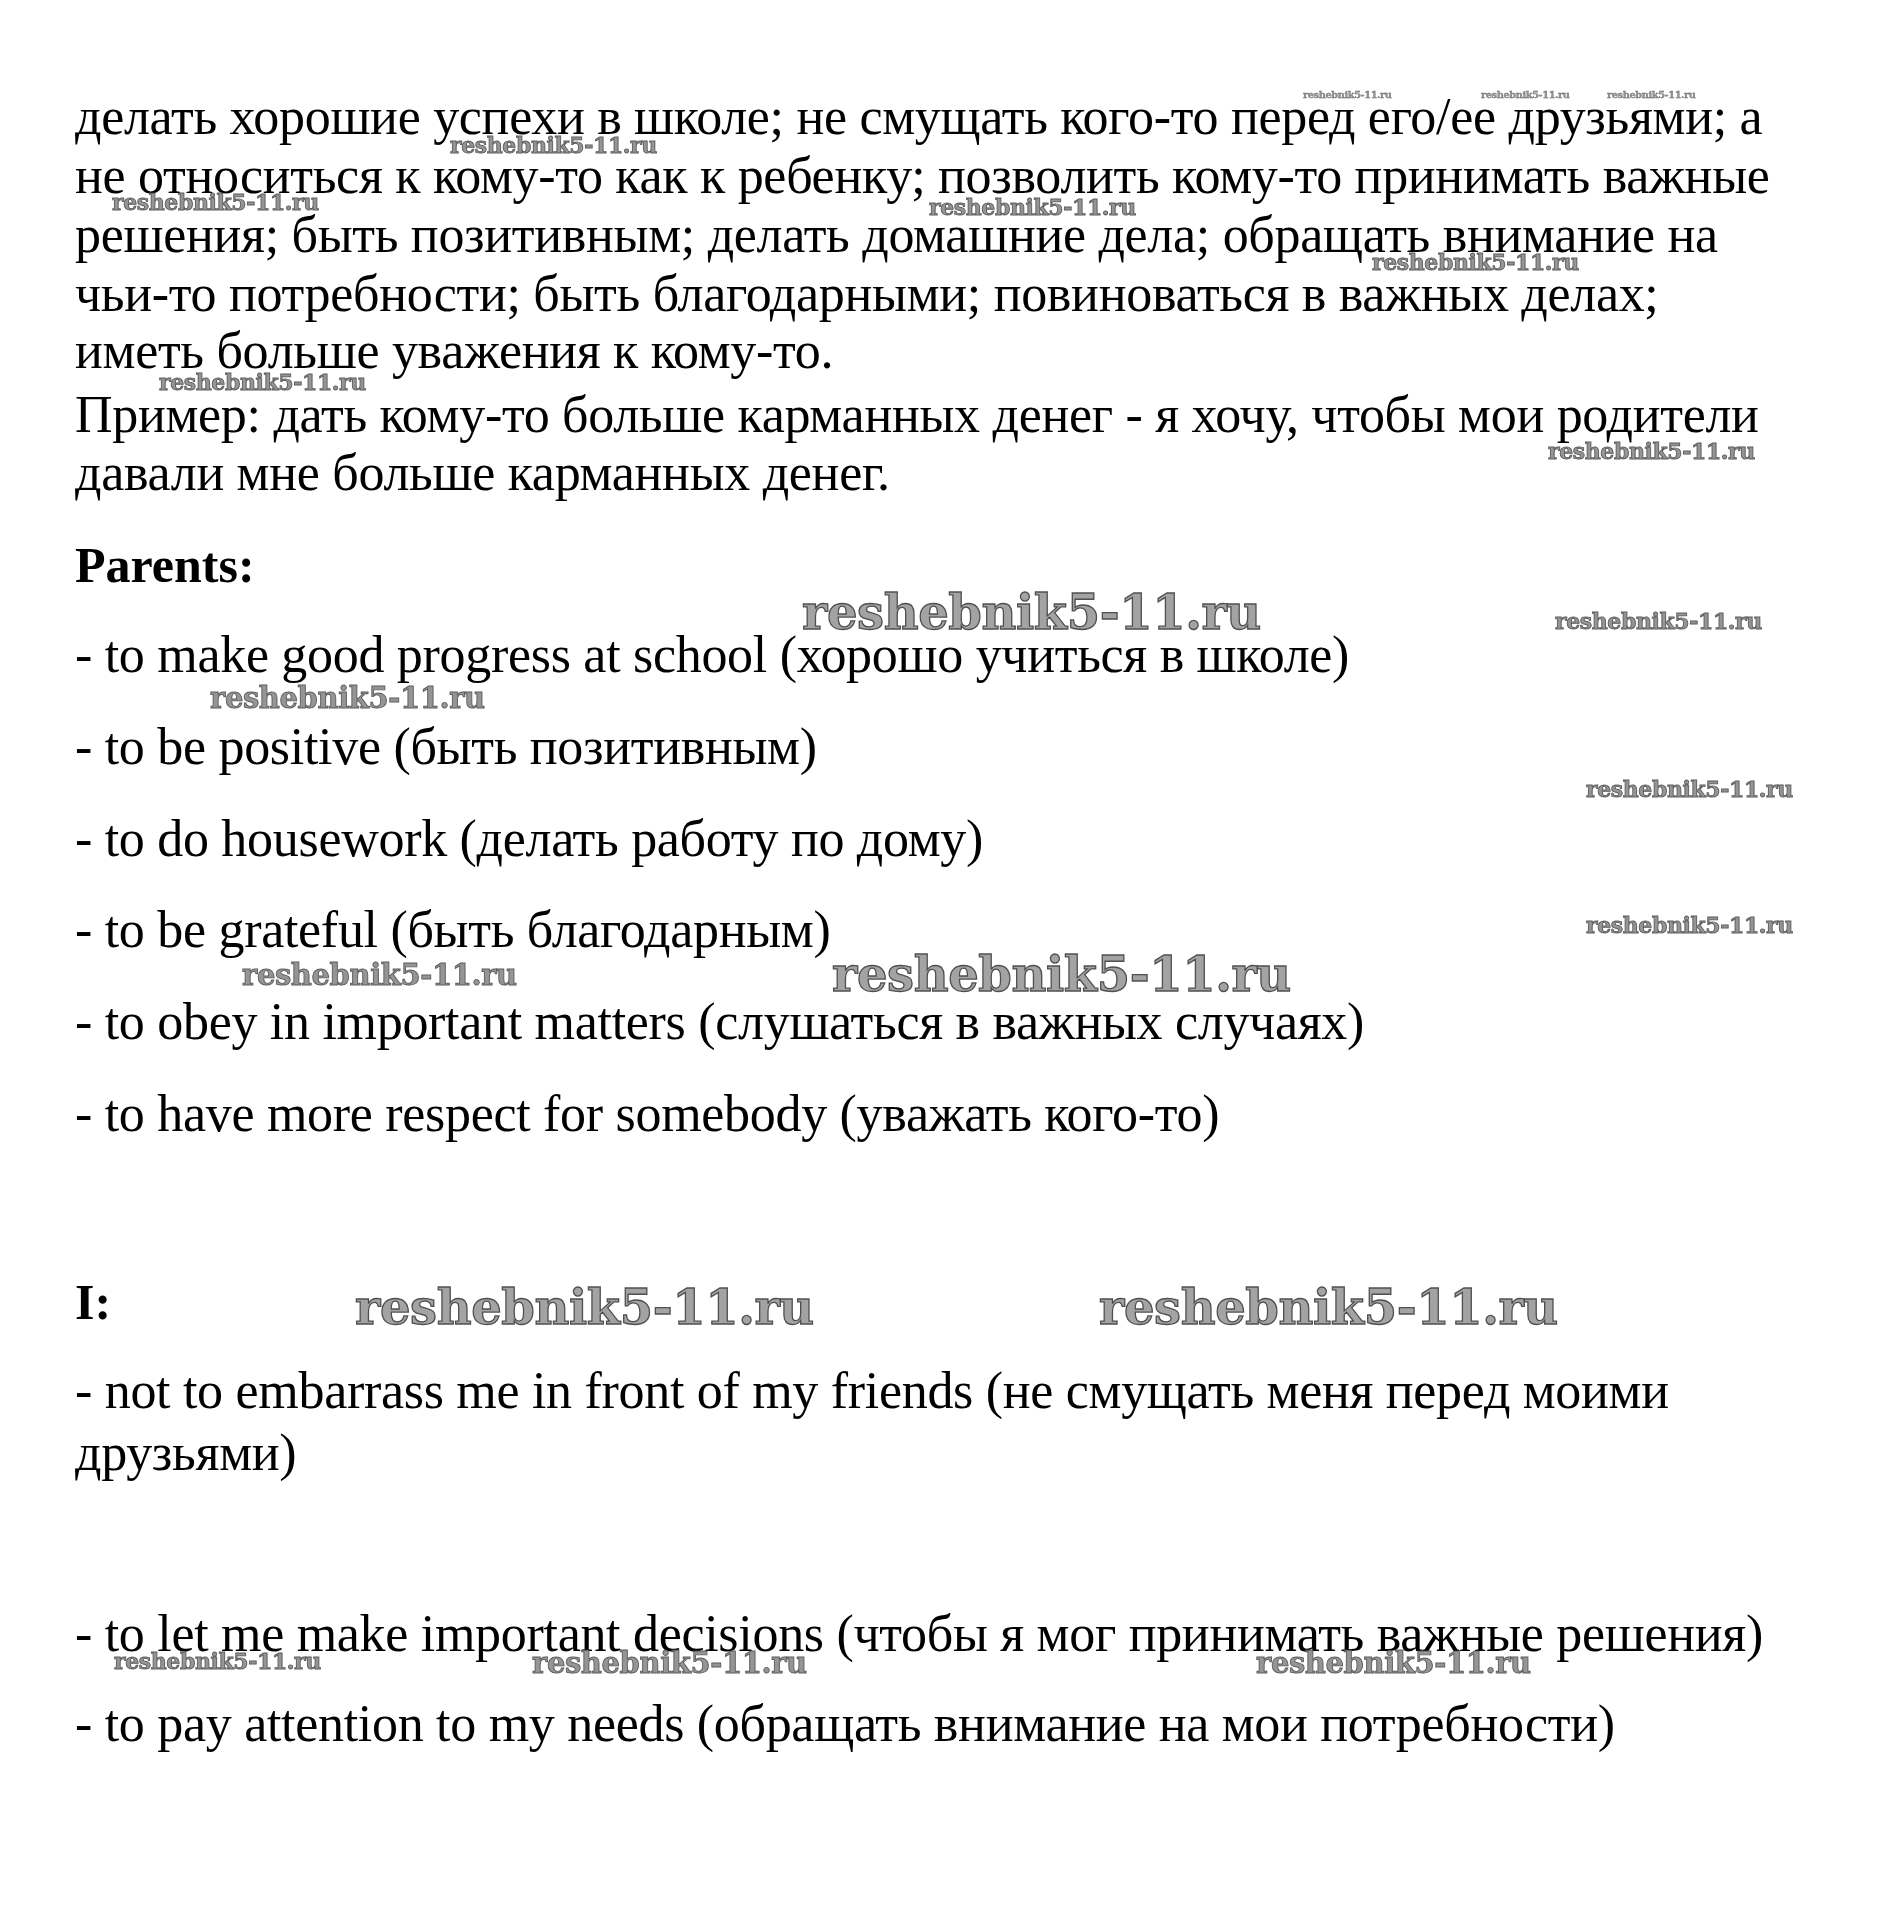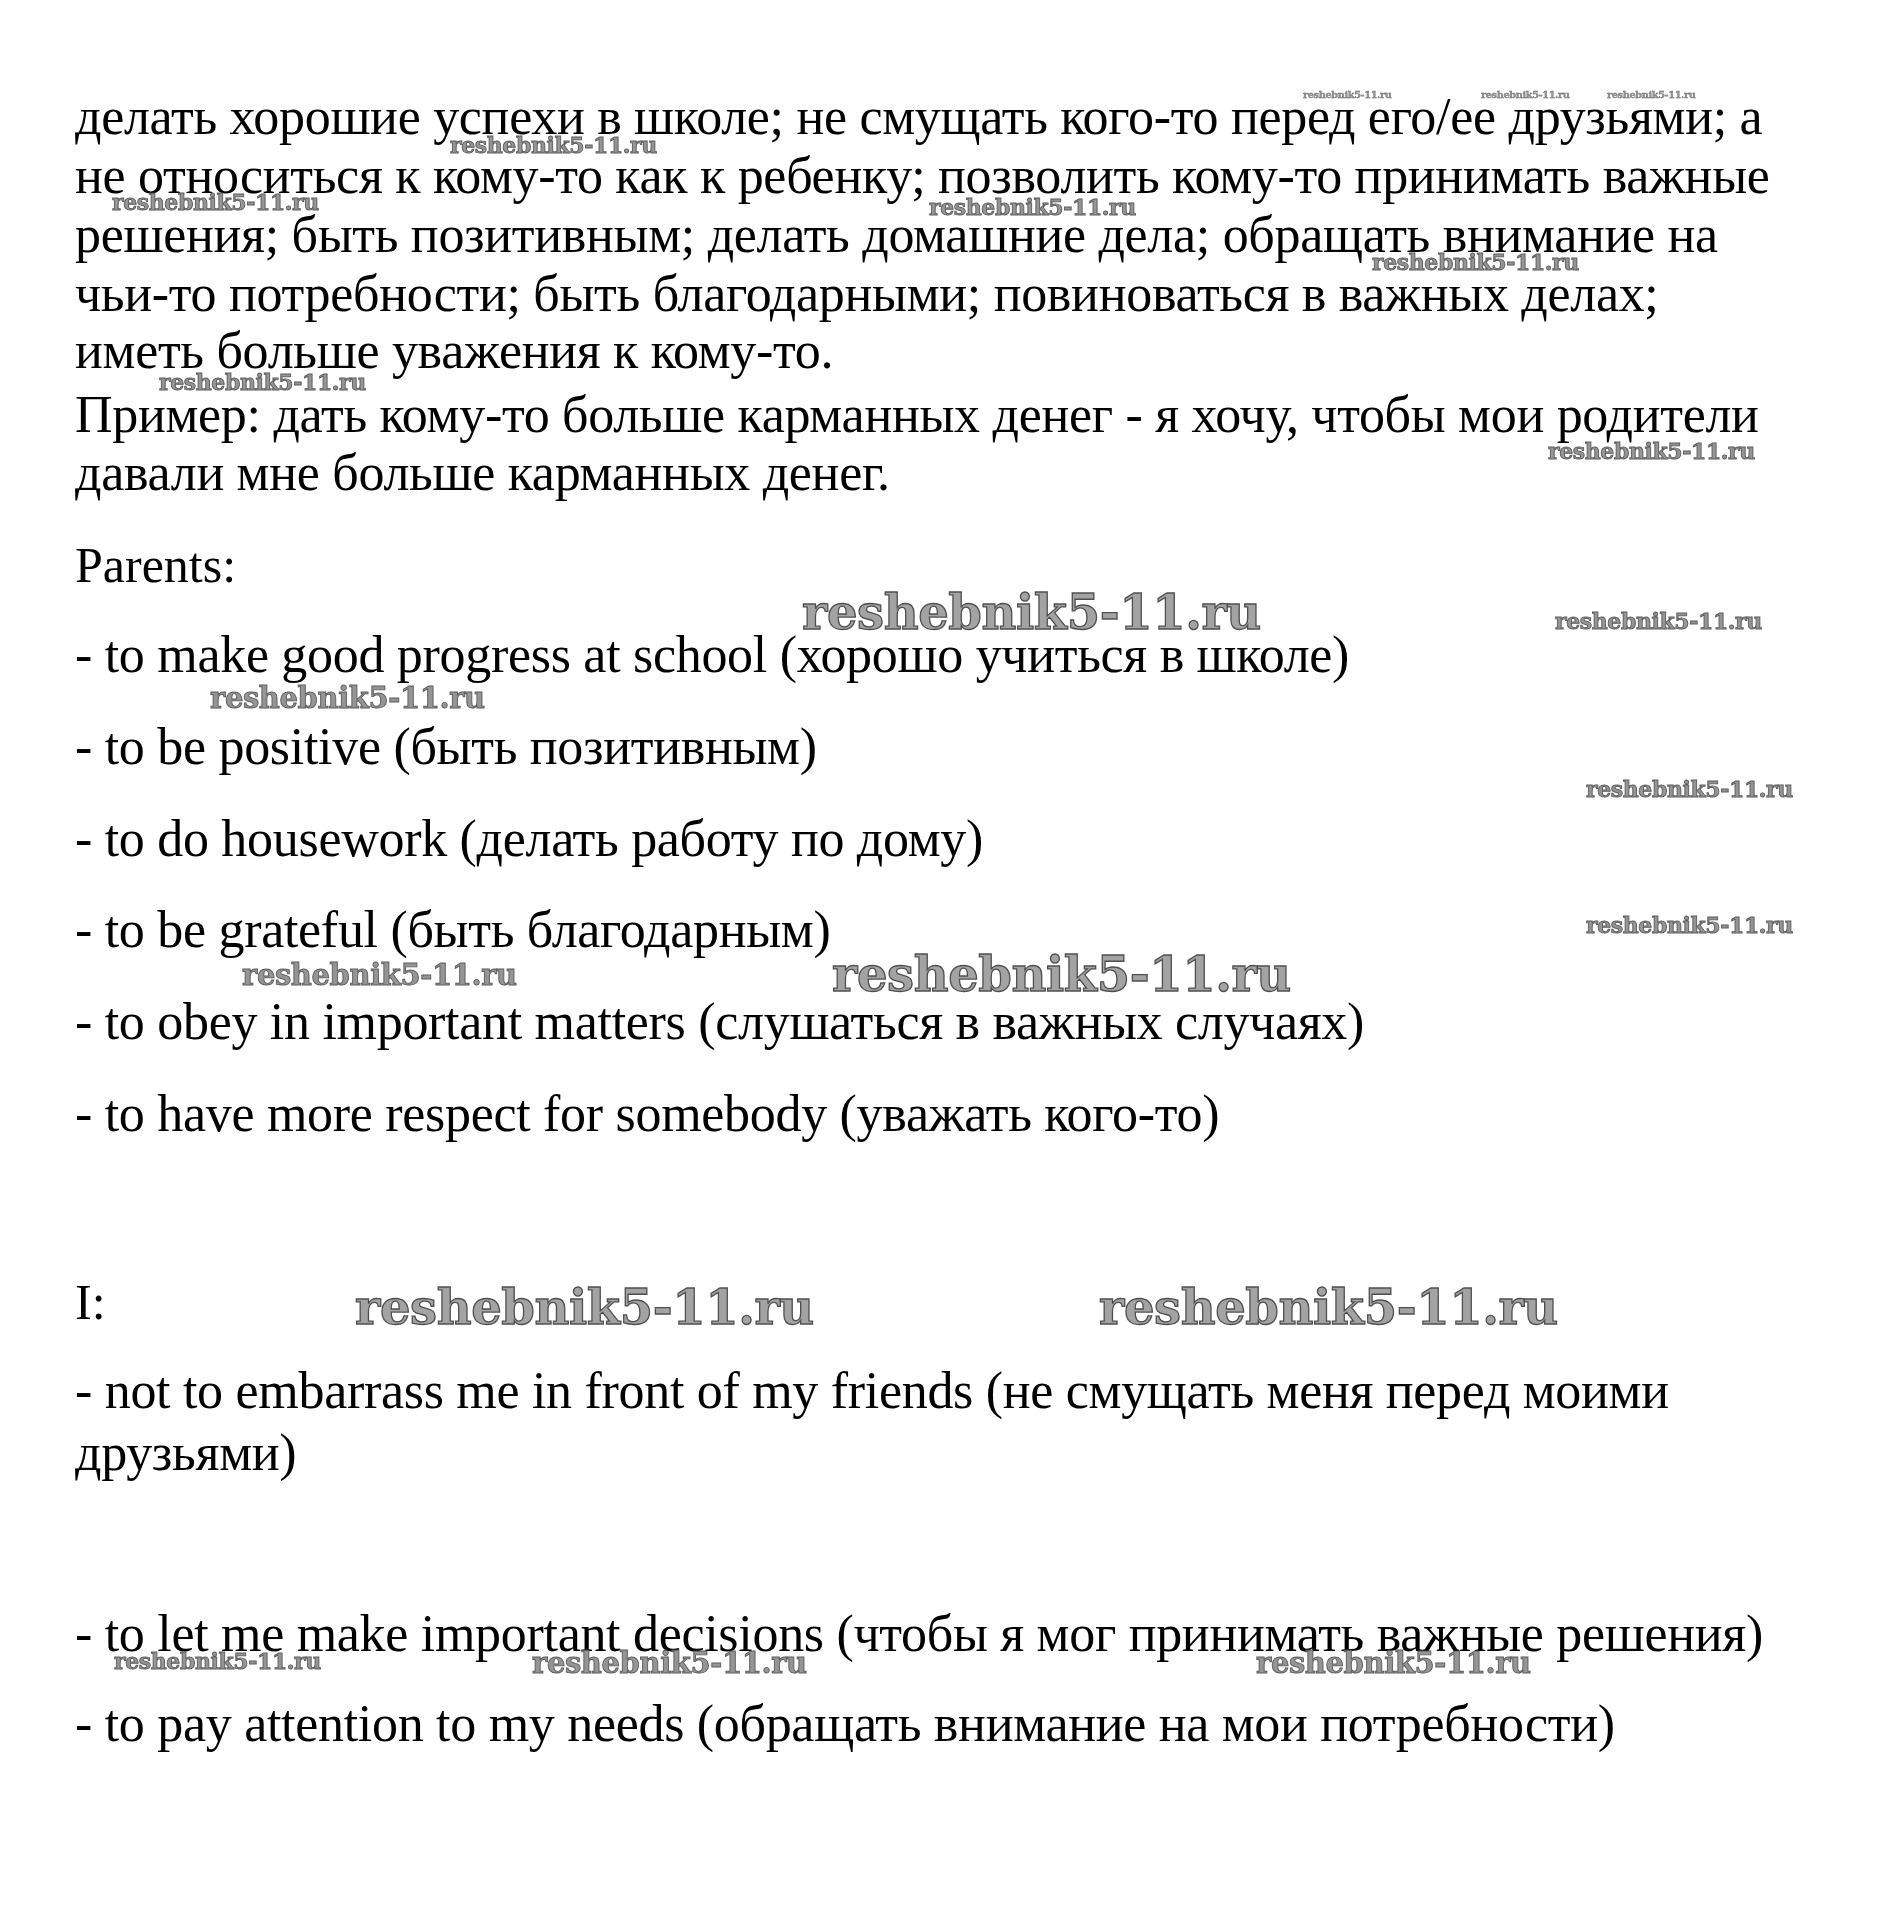--- a/index.html
+++ b/index.html
@@ -27,21 +27,21 @@
     font-size: 52px;
     line-height: 52px;
     white-space: nowrap;
     letter-spacing: -0.3px;
   }
   .heading {
     position: absolute;
     left: 75px;
     font-size: 50px;
     line-height: 50px;
-    font-weight: normal;
+    font-weight: bold;
     white-space: nowrap;
   }
   .wm {
     position: absolute;
     font-family: "DejaVu Serif", "Liberation Serif", serif;
     font-weight: bold;
     color: #8a8a8a;
     white-space: nowrap;
     letter-spacing: -0.4px;
     -webkit-text-stroke: 0.9px #4a4a4a;

